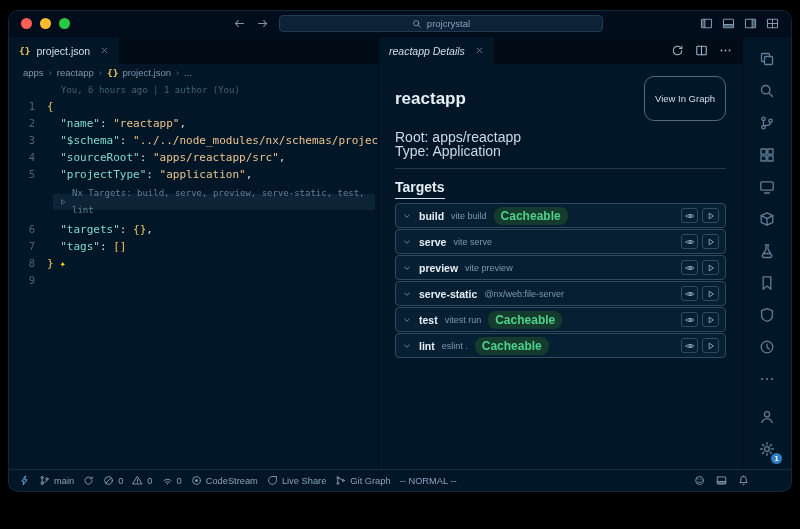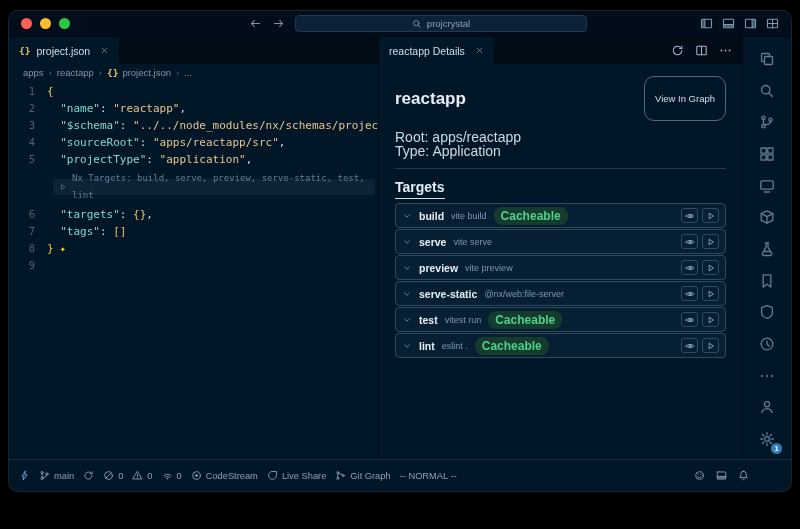--- a/index.html
+++ b/index.html
@@ -13,36 +13,36 @@
 
   
   .titlebar { height:26px; background:#010d1a; display:flex; align-items:center; padding:0 12px;
     flex:0 0 auto; position:relative; border-bottom:1px solid #000a12; }
   .traffic { display:flex; gap:8px; }
   .tl { width:11px; height:11px; border-radius:50%; }
   .tl.red{background:#ff5f57}.tl.yellow{background:#febc2e}.tl.green{background:#28c840}
   .tb-center { position:absolute; left:50%; transform:translateX(calc(-50% + 18px));
     display:flex; align-items:center; gap:10px; }
   .nav { color:#7e97ac; } .nav svg{width:13px;height:13px}
-  .search-pill { width:292px; height:17px; background:#0d2137; border:1px solid #1d3b53;
+  .search-pill { width:324px; height:17px; background:#0d2137; border:1px solid #1d3b53;
     border-radius:4px; color:#8aa2b8; font-size:9.5px; display:flex; align-items:center;
     justify-content:center; gap:5px; }
   .search-pill svg{width:10px;height:10px}
   .tb-right { margin-left:auto; display:flex; gap:9px; color:#7e97ac; }
   .tb-right svg{width:13px;height:13px}
 
   
   .main { flex:1; display:flex; min-height:0; }
   .group-left { width:370px; flex:0 0 auto; border-right:1px solid #000a12; display:flex; flex-direction:column; }
   .group-right { flex:1; min-width:0; display:flex; flex-direction:column; border-right:1px solid #000a12; }
 
   .tabbar { height:27px; background:#010c17; display:flex; align-items:stretch; flex:0 0 auto; }
   .tab { display:flex; align-items:center; gap:6px; padding:0 10px; background:#011627;
     font-size:10.5px; color:#d6deeb; border-right:1px solid #000a12; }
-  .tab.italic span.tlabel { }
+  .tab.italic span.tlabel { font-style:italic; }
   .tab .close { color:#7e97ac; margin-left:4px; } .tab .close svg{width:9px;height:9px}
   .tab-ic { color:#edc560; font-family:"DejaVu Sans Mono",monospace; font-size:9.5px; font-weight:bold; }
   .tab-actions { margin-left:auto; display:flex; align-items:center; gap:11px; padding:0 10px; color:#9fb8c9; }
   .tab-actions svg{width:13px;height:13px}
 
   .breadcrumbs { height:17px; display:flex; align-items:center; gap:5px; padding:0 14px;
     font-size:9.5px; color:#7e97ac; flex:0 0 auto; }
   .bc-sep { color:#51708c; }
   .bc-file { display:flex; align-items:center; gap:4px; }
 
@@ -89,21 +89,21 @@
     padding:6px 0 4px; color:#5f7e97; }
   .act { width:28px; height:28px; margin:2px 0; display:flex; align-items:center; justify-content:center;
     position:relative; }
   .act svg{width:16px;height:16px}
   .act-spacer { flex:1; }
   .badge-dot { position:absolute; right:-1px; bottom:-1px; background:#2f7cc0; color:#fff;
     font-size:7.5px; width:11px; height:11px; border-radius:50%; display:flex; align-items:center;
     justify-content:center; font-weight:bold; }
 
   
-  .statusbar { height:32px; flex:0 0 auto; border-top:1px solid rgba(95,126,151,0.22);
+  .statusbar { height:22px; flex:0 0 auto; border-top:1px solid rgba(95,126,151,0.22);
     display:flex; align-items:center; font-size:9.3px; color:#8aa2b8; padding:10px 10px; }
   .st-left { display:flex; align-items:center; gap:9px; }
   .st-right { margin-left:auto; margin-right:32px; display:flex; align-items:center; gap:11px; }
   .st-item { display:flex; align-items:center; gap:4px; white-space:nowrap; }
   .st-item svg { width:11px; height:11px; }
 </style>
 </head>
 <body>
 
 <div class="window">
@@ -186,20 +186,23 @@
         <span>reactapp</span>
         <span class="bc-sep">›</span>
         <span class="bc-file">
           <span class="tab-ic">{}</span>
           <span>project.json</span>
         </span>
         <span class="bc-sep">›</span>
         <span>...</span>
       </div>
       <div class="code" id="code-area">
+          <div class="blame-row">
+            <span class="blame">You, 6 hours ago | 1 author (You)</span>
+          </div>
           <div class="crow"><span class="gutter">1</span><span class="ctext"><span class="tk-br">{</span></span></div>
           <div class="crow"><span class="gutter">2</span><span class="ctext"><span class="tk-pun">  </span><span class="tk-key">"name"</span><span class="tk-pun">: </span><span class="tk-str">"reactapp"</span><span class="tk-pun">,</span></span></div>
           <div class="crow"><span class="gutter">3</span><span class="ctext"><span class="tk-pun">  </span><span class="tk-key">"$schema"</span><span class="tk-pun">: </span><span class="tk-str">"../../node_modules/nx/schemas/project-s</span></span></div>
           <div class="crow"><span class="gutter">4</span><span class="ctext"><span class="tk-pun">  </span><span class="tk-key">"sourceRoot"</span><span class="tk-pun">: </span><span class="tk-str">"apps/reactapp/src"</span><span class="tk-pun">,</span></span></div>
           <div class="crow"><span class="gutter">5</span><span class="ctext"><span class="tk-pun">  </span><span class="tk-key">"projectType"</span><span class="tk-pun">: </span><span class="tk-str">"application"</span><span class="tk-pun">,</span></span></div>
           <div class="hint-row">
             <span class="hint">
               <span>
                 <svg viewBox="0 0 16 16" width="14" height="14" fill="none" stroke="currentColor" stroke-width="1.3" stroke-linecap="round" stroke-linejoin="round">
                   <path d="M5.6 3.8l6.2 4.2-6.2 4.2z"></path>

